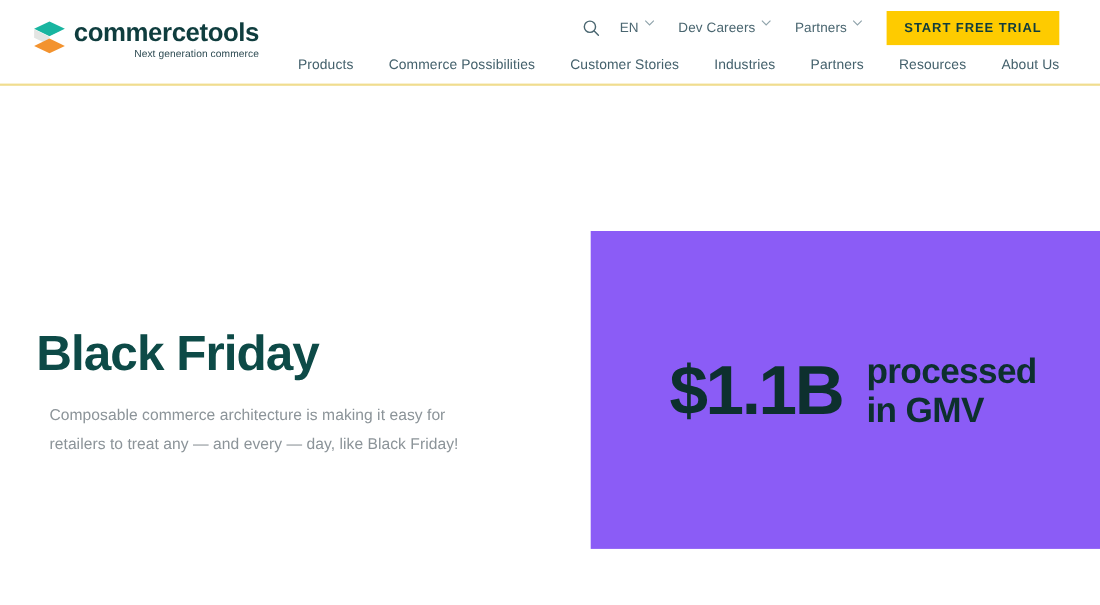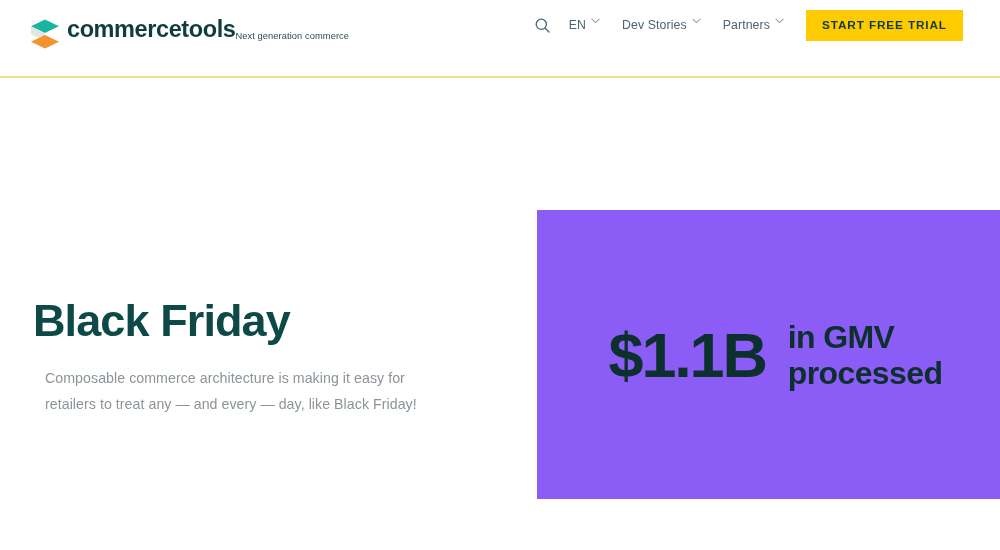--- a/index.html
+++ b/index.html
@@ -39,21 +39,21 @@
   }
   .logo-mark {
     width: 30px;
     height: 32px;
     display: block;
     margin-top: 2px;
   }
   .logo-text-wrap {
     margin-left: 7px;
     display: flex;
-    flex-direction: row;
+    flex-direction: column;
     align-items: flex-end;
   }
   .logo-word {
     font-size: 23.5px;
     font-weight: 700;
     letter-spacing: -0.4px;
     color: #0f3d3e;
     line-height: 26px;
     white-space: nowrap;
   }
@@ -230,49 +230,58 @@
     </div>
 
     <a class="util-link" href="#">
       <span>EN</span>
       <svg class="caret" width="9" height="6" viewBox="0 0 9 6">
         <polyline points="0.6,0.8 4.5,4.6 8.4,0.8" fill="none" stroke="#8fa3ab" stroke-width="1.05"></polyline>
       </svg>
     </a>
 
     <a class="util-link" href="#">
-      <span>Dev Stories</span>
+      <span>Dev Careers</span>
       <svg class="caret" width="9" height="6" viewBox="0 0 9 6">
         <polyline points="0.6,0.8 4.5,4.6 8.4,0.8" fill="none" stroke="#8fa3ab" stroke-width="1.05"></polyline>
       </svg>
     </a>
 
     <a class="util-link" href="#">
       <span>Partners</span>
       <svg class="caret" width="9" height="6" viewBox="0 0 9 6">
         <polyline points="0.6,0.8 4.5,4.6 8.4,0.8" fill="none" stroke="#8fa3ab" stroke-width="1.05"></polyline>
       </svg>
     </a>
 
     <button class="trial-btn">START FREE TRIAL</button>
   </div>
 
+  <nav class="main-nav">
+    <a class="nav-link" href="#">Products</a>
+    <a class="nav-link" href="#">Commerce Possibilities</a>
+    <a class="nav-link" href="#">Customer Stories</a>
+    <a class="nav-link" href="#">Industries</a>
+    <a class="nav-link" href="#">Partners</a>
+    <a class="nav-link" href="#">Resources</a>
+    <a class="nav-link" href="#">About Us</a>
+  </nav>
 
 </header>
 
 <section class="hero">
 
   <div class="hero-copy">
     <h1 class="hero-title">Black Friday</h1>
     <p class="hero-sub">Composable commerce architecture is making it easy for retailers to treat any — and every — day, like Black Friday!</p>
   </div>
 
   <div class="stat-panel">
     <div class="stat-inner">
       <div class="stat-figure">$1.1B</div>
       <div class="stat-caption">
+        <span>processed</span>
         <span>in GMV</span>
-        <span>processed</span>
       </div>
     </div>
   </div>
 
 </section>
 
 </body></html>

